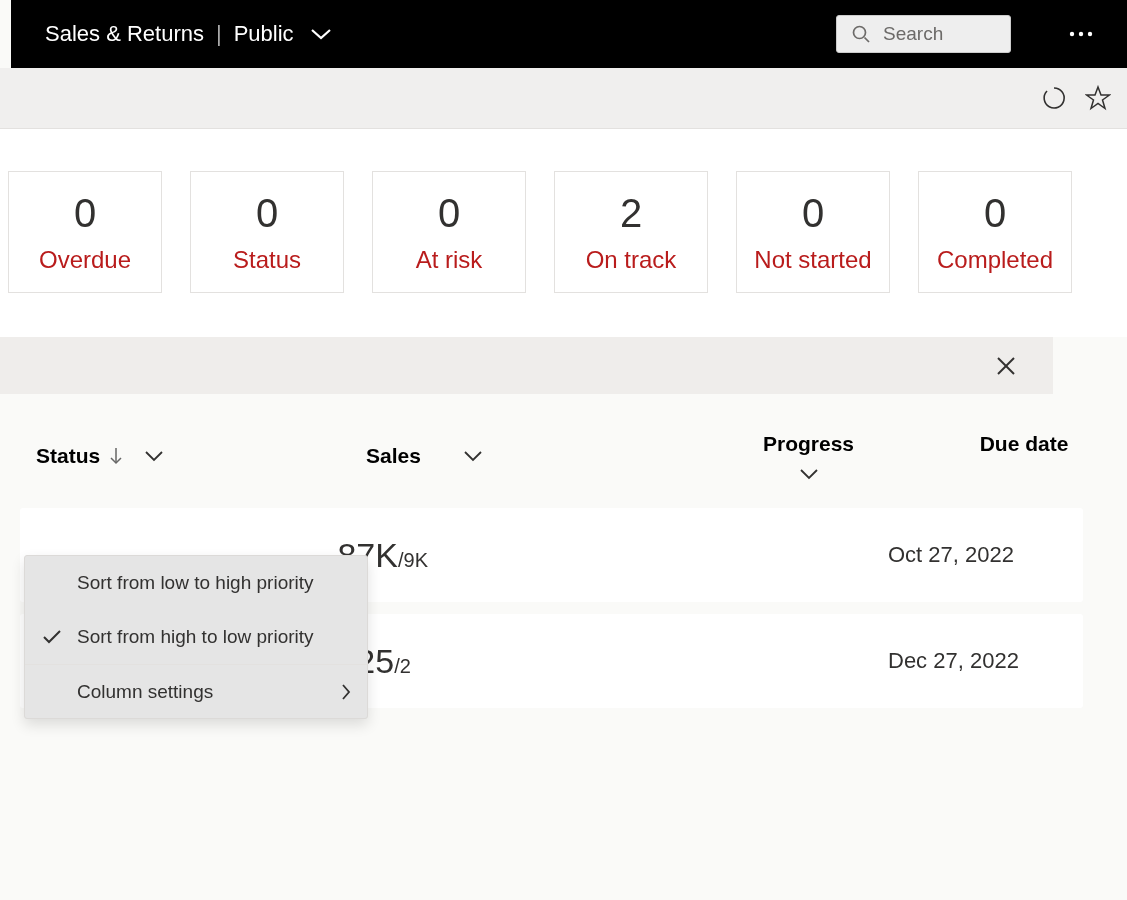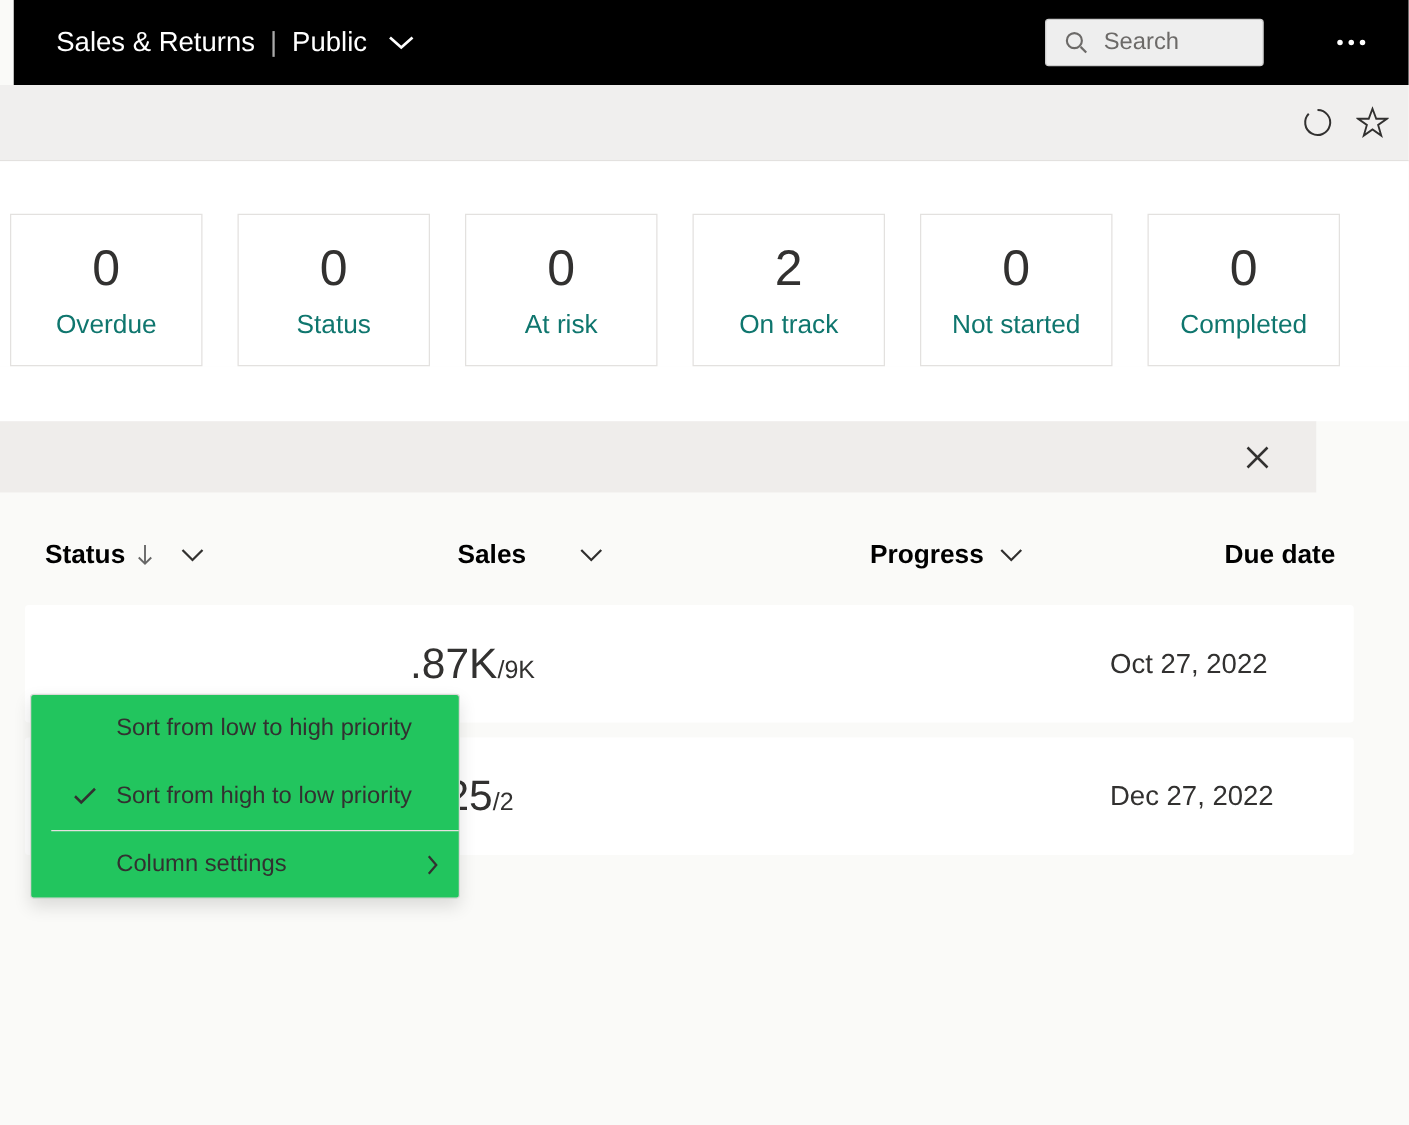--- a/index.html
+++ b/index.html
@@ -60,42 +60,42 @@
   background: #fff;
 }
 .card {
   width: 154px; height: 122px;
   border: 1px solid #e3e1df;
   background: #fff;
   display: flex; flex-direction: column; align-items: center; justify-content: center;
   gap: 10px;
 }
 .card-value { font-size: 40px; font-weight: 400; color: #323130; }
-.card-label { font-size: 21px; color: #0f766e; }
+.card-label { font-size: 24px; color: #b91c1c; }
 
 .spacer-after-cards { height: 44px; background: #fff; }
 
 .panel-header-bar {
   height: 57px;
   background: #efedeb;
   display: flex; align-items: center; justify-content: flex-end;
   padding: 0 36px 0 0;
   margin-right: 74px;
 }
 .close-x { cursor: pointer; }
 
 .table-area { padding: 0 0 0 0; position: relative; }
 .table-headers {
   display: flex;
   padding: 38px 0 28px 36px;
   font-size: 21px; font-weight: 600; color: #000000; text-align: center;
 }
 .col-status { width: 330px; display: flex; align-items: center; gap: 10px; }
 .col-value { width: 330px; display: flex; align-items: center; gap: 42px; }
-.col-progress { width: 225px; display: flex; align-items: center; gap: 12px; }
+.col-progress { width: 225px; display: flex; align-items: center; gap: 12px; flex-direction: column; }
 .col-due { flex: 1; }
 
 .row {
   margin: 0 44px 12px 20px;
   background: #fff;
   height: 94px;
   display: flex;
   align-items: center;
   padding-left: 16px;
   border-radius: 3px;
@@ -112,26 +112,25 @@
 .value-cell { width: 330px; font-size: 32px; color: #323130; display: flex; align-items: baseline; margin-left: 2px;}
 .value-cell .big { font-size: 34px; font-weight: 400; }
 .value-cell .small { font-size: 20px; color: #323130; }
 .progress-cell { width: 225px; }
 .due-cell { font-size: 22px; padding-left: 5px; }
 
 .dropdown-menu {
   position: absolute;
   left: 24px; top: 555px;
   width: 344px;
-  background: #22c55e;
+  background: #e5e5e5;
   border: 1px solid #dcdad8;
   border-radius: 3px;
   box-shadow: 0 6px 14px rgba(0,0,0,0.12);
   z-index: 10;
-  padding-left: 16px;
 }
 .dropdown-menu .item {
   display: flex; align-items: center;
   height: 54px;
   padding: 0 16px 0 16px;
   font-size: 19px;
   gap: 14px;
   cursor: pointer;
 }
 .dropdown-menu .sep { border-top: 1px solid #e3e1df; }

